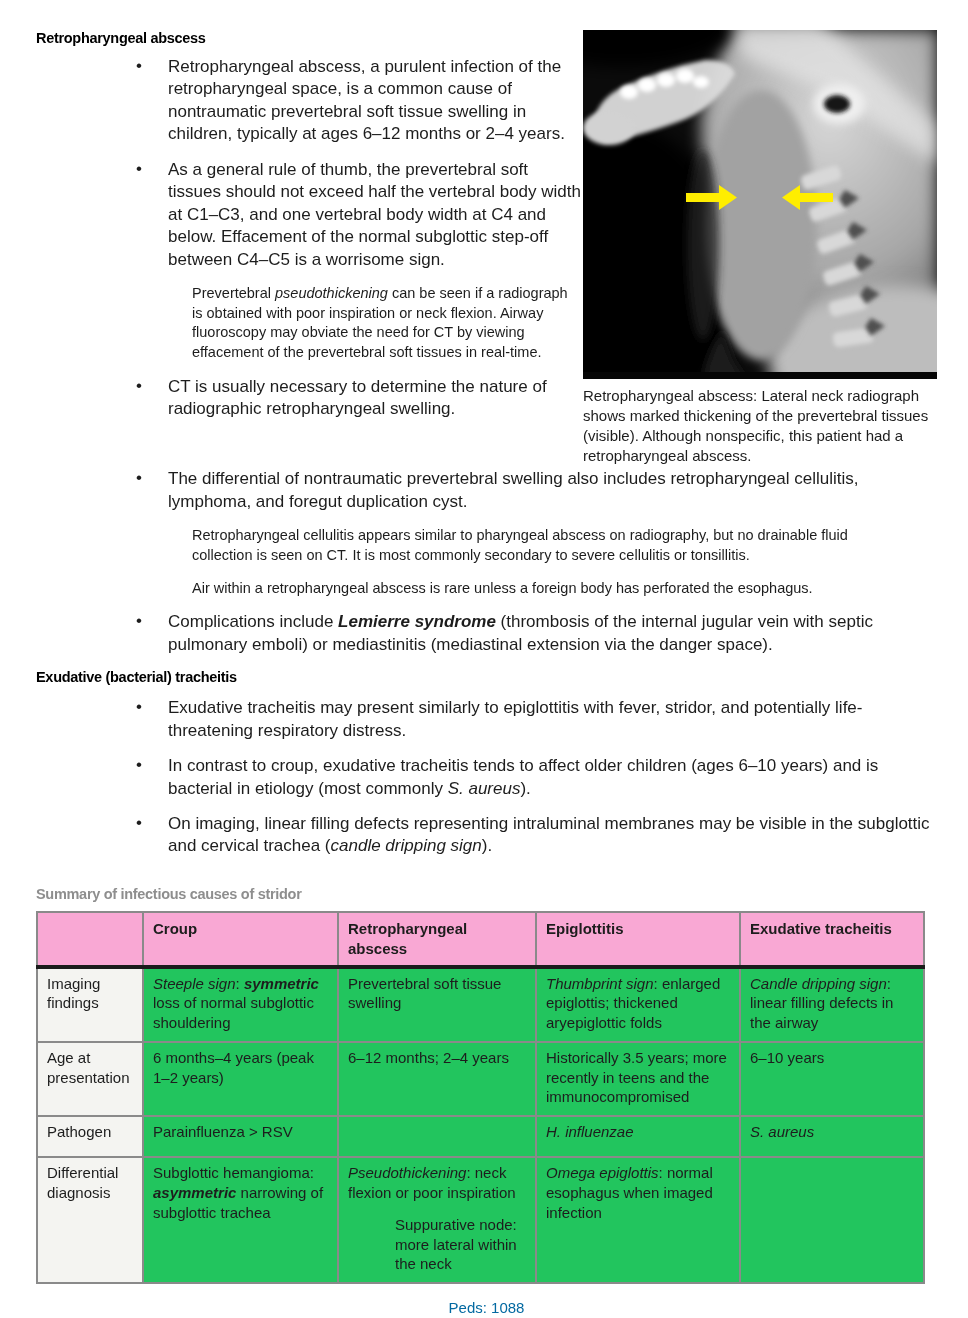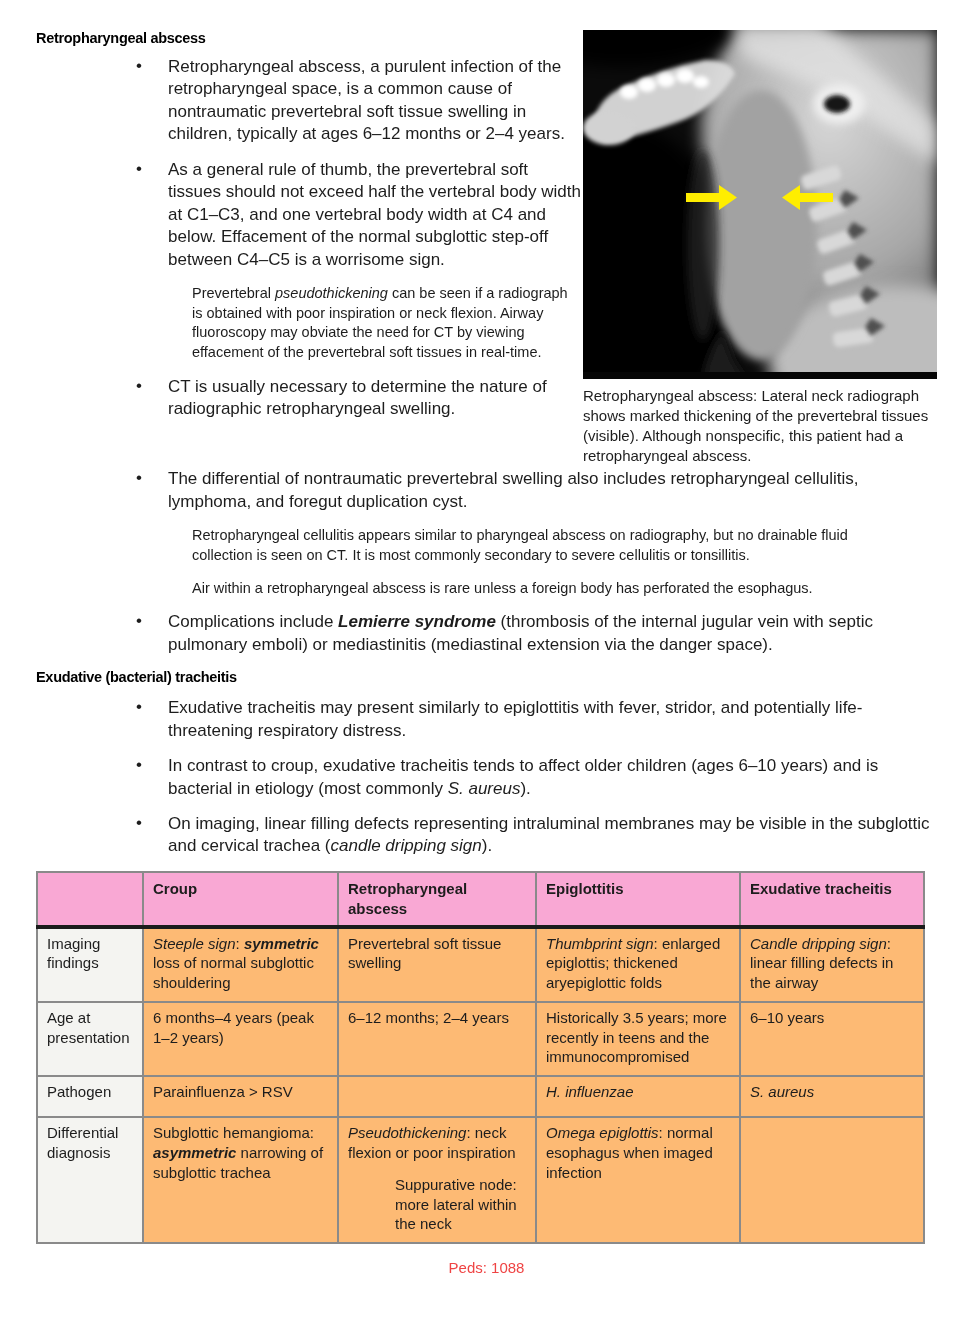--- a/index.html
+++ b/index.html
@@ -60,24 +60,24 @@
     padding:5px 9px 8px 9px;
     font-size:15px;line-height:1.32;
     vertical-align:top;text-align:left;
   }
   table.summary thead th{
     background:#f9a8d4;font-weight:bold;
     border-bottom:4px solid #1b1b1b;
     padding-top:6px;padding-bottom:6px;
   }
   td.lbl{background:#f4f4f1;}
-  td.data{background:#fdba74;}
+  td.data{background:#22c55e;}
   tr.short td{height:26px;}
   .footer{
-    text-align:center;font-size:15px;color:#ef4444;
+    text-align:center;font-size:15px;color:#0369a1;
     margin-top:15px;
   }
 </style>
 </head>
 <body>
 
 <div class="page">
 
   <div class="two-col">
     <div class="left-col">
@@ -213,20 +213,21 @@
         </div>
     </div>
     <div class="bullet">
       <span class="dot">•</span>
       <div>
           <p class="rp"><span>On imaging, linear filling defects representing intraluminal membranes may be visible in the subglottic and cervical trachea (</span><span class="it">candle dripping sign</span><span>).</span></p>
         </div>
     </div>
   </div>
 
+  <h3 class="table-title">Summary of infectious causes of stridor</h3>
 
   <table class="summary">
     <colgroup>
       <col style="width:106px">
         <col style="width:195px">
         <col style="width:198px">
         <col style="width:204px">
         <col style="width:184px">
     </colgroup>
     <thead>

